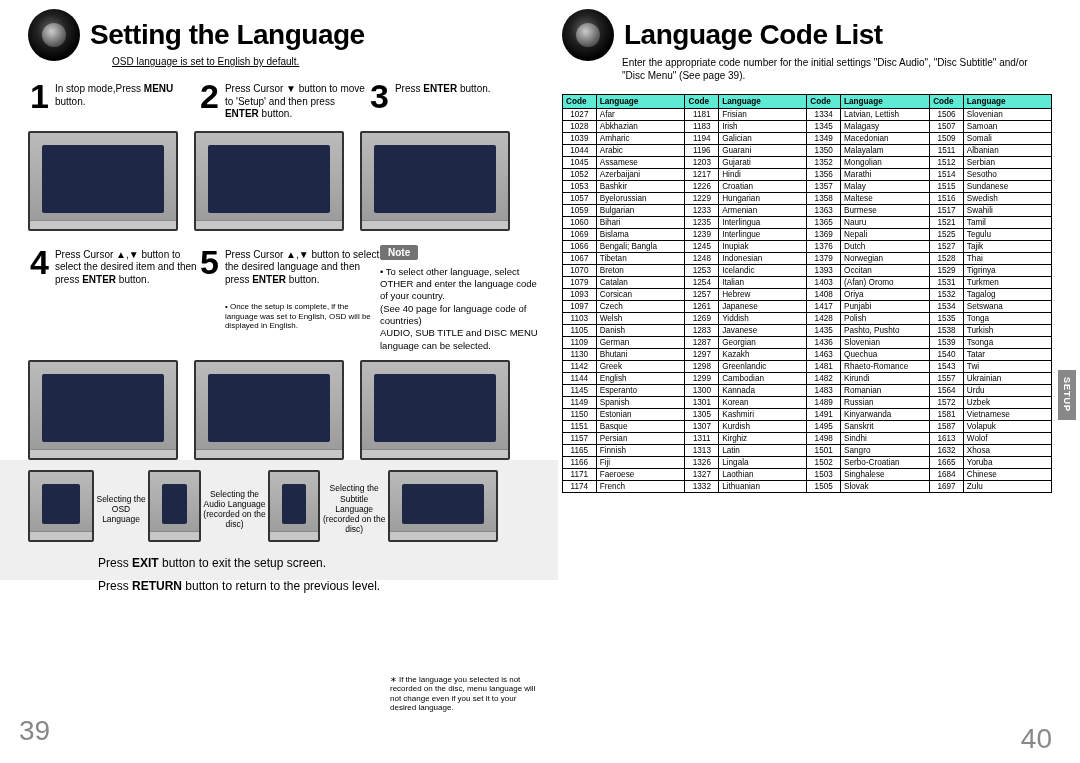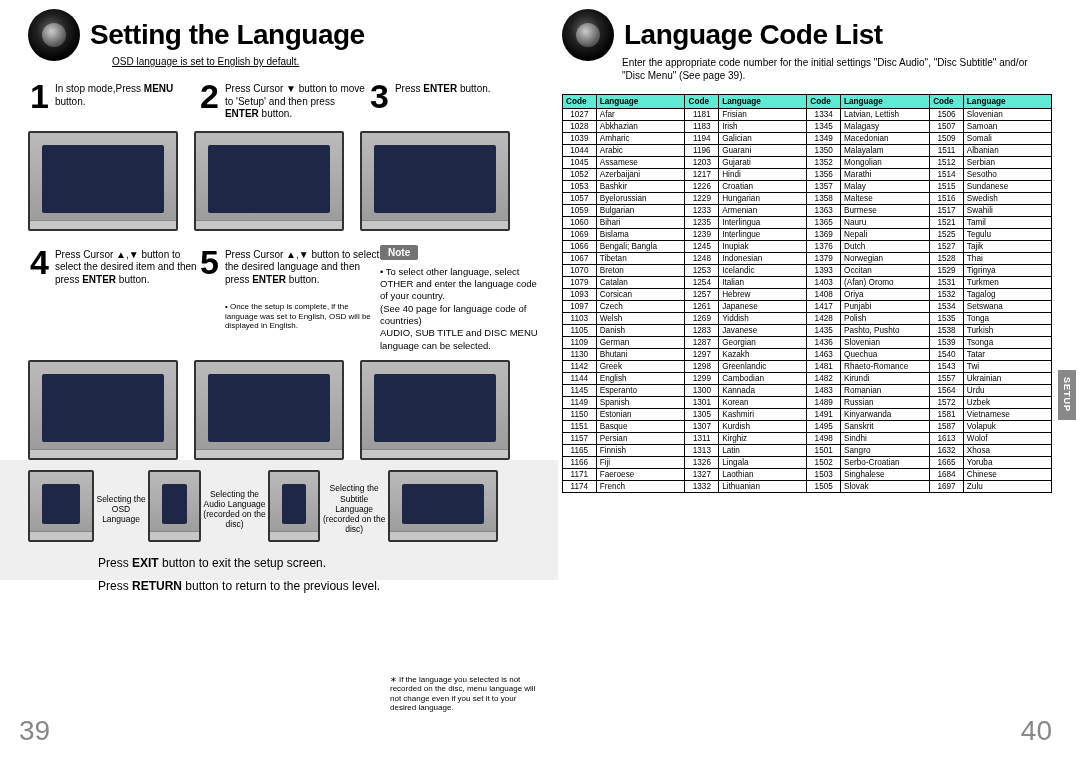--- a/index.html
+++ b/index.html
@@ -40,21 +40,21 @@
   .shot .pane { position:absolute; inset:12px 12px 16px 12px; background:#1e2846; border-radius:2px; }
   .shot-cap { font-size: 8.5px; text-align: center; margin-top: 6px; line-height: 1.2; }
   .shot-col { display:flex; flex-direction:row; align-items:center; }
 
   .grey-strip { position: absolute; left:0; right:0; height: 120px; top: 460px; background: #efefef; z-index: -1; }
 
   .small-note { font-size: 8px; margin-top: 16px; line-height:1.2; max-width:300px; }
 
   .exit-return { margin-left: 70px; margin-top: 10px; font-size: 12px; line-height: 1.9; }
   .page-num-left { position: absolute; left: 19px; bottom: 16px; font-size: 28px; color:#888; }
-  .page-num-right { position: absolute; right: 28px; bottom: 16px; font-size: 28px; color:#888; }
+  .page-num-right { position: absolute; right: 28px; bottom: 8px; font-size: 28px; color:#888; }
 
   
   .side-tab { position: absolute; right: 4px; top: 370px; width: 18px; height: 50px; background:#888; color:#fff; font-size:9px; font-weight:bold; writing-mode: vertical-rl; text-align:center; line-height:18px; letter-spacing:1px; }
 
   
   .code-table { margin-top: 12px; border-collapse: collapse; font-size: 8.2px; width: 100%; }
   .code-table th { background: #5eead4; border: 1px solid #000; padding: 2px 3px; font-weight: bold; text-align:left; }
   .code-table td { border: 1px solid #000; padding: 1px 3px; white-space: nowrap; }
   .code-col { width: 34px; text-align:center; }
   .lang-col { width: 90px; }

